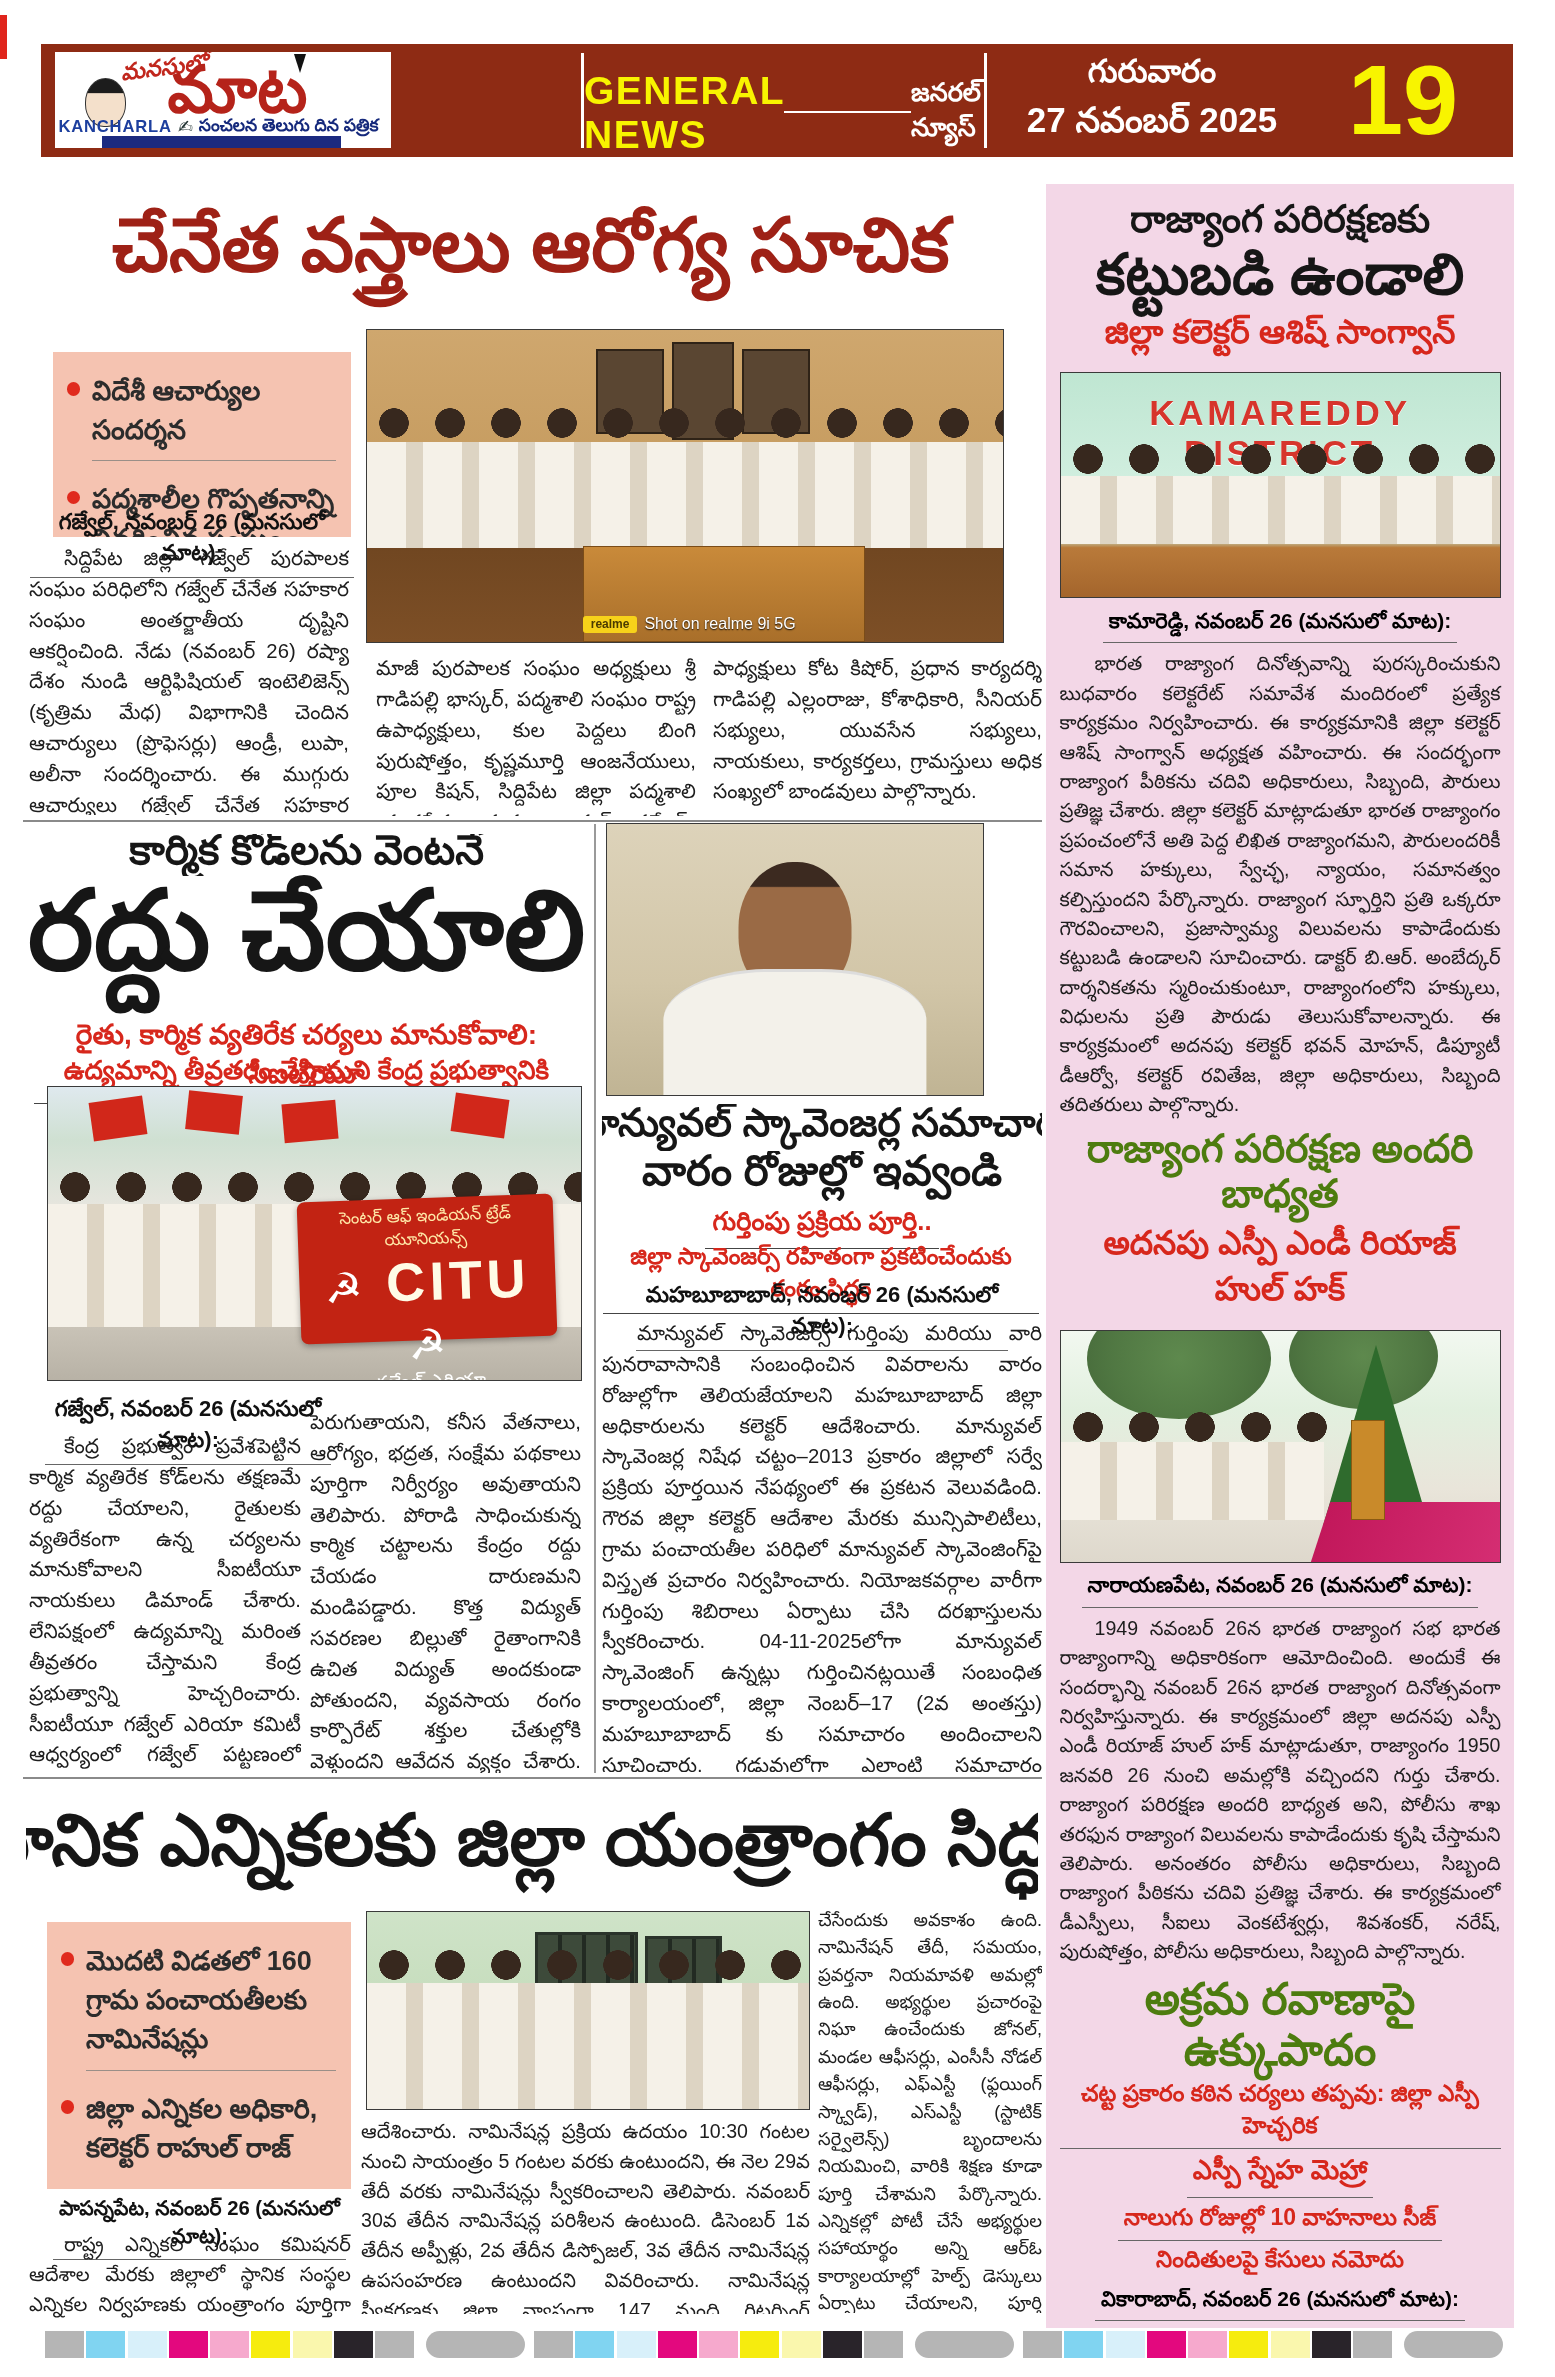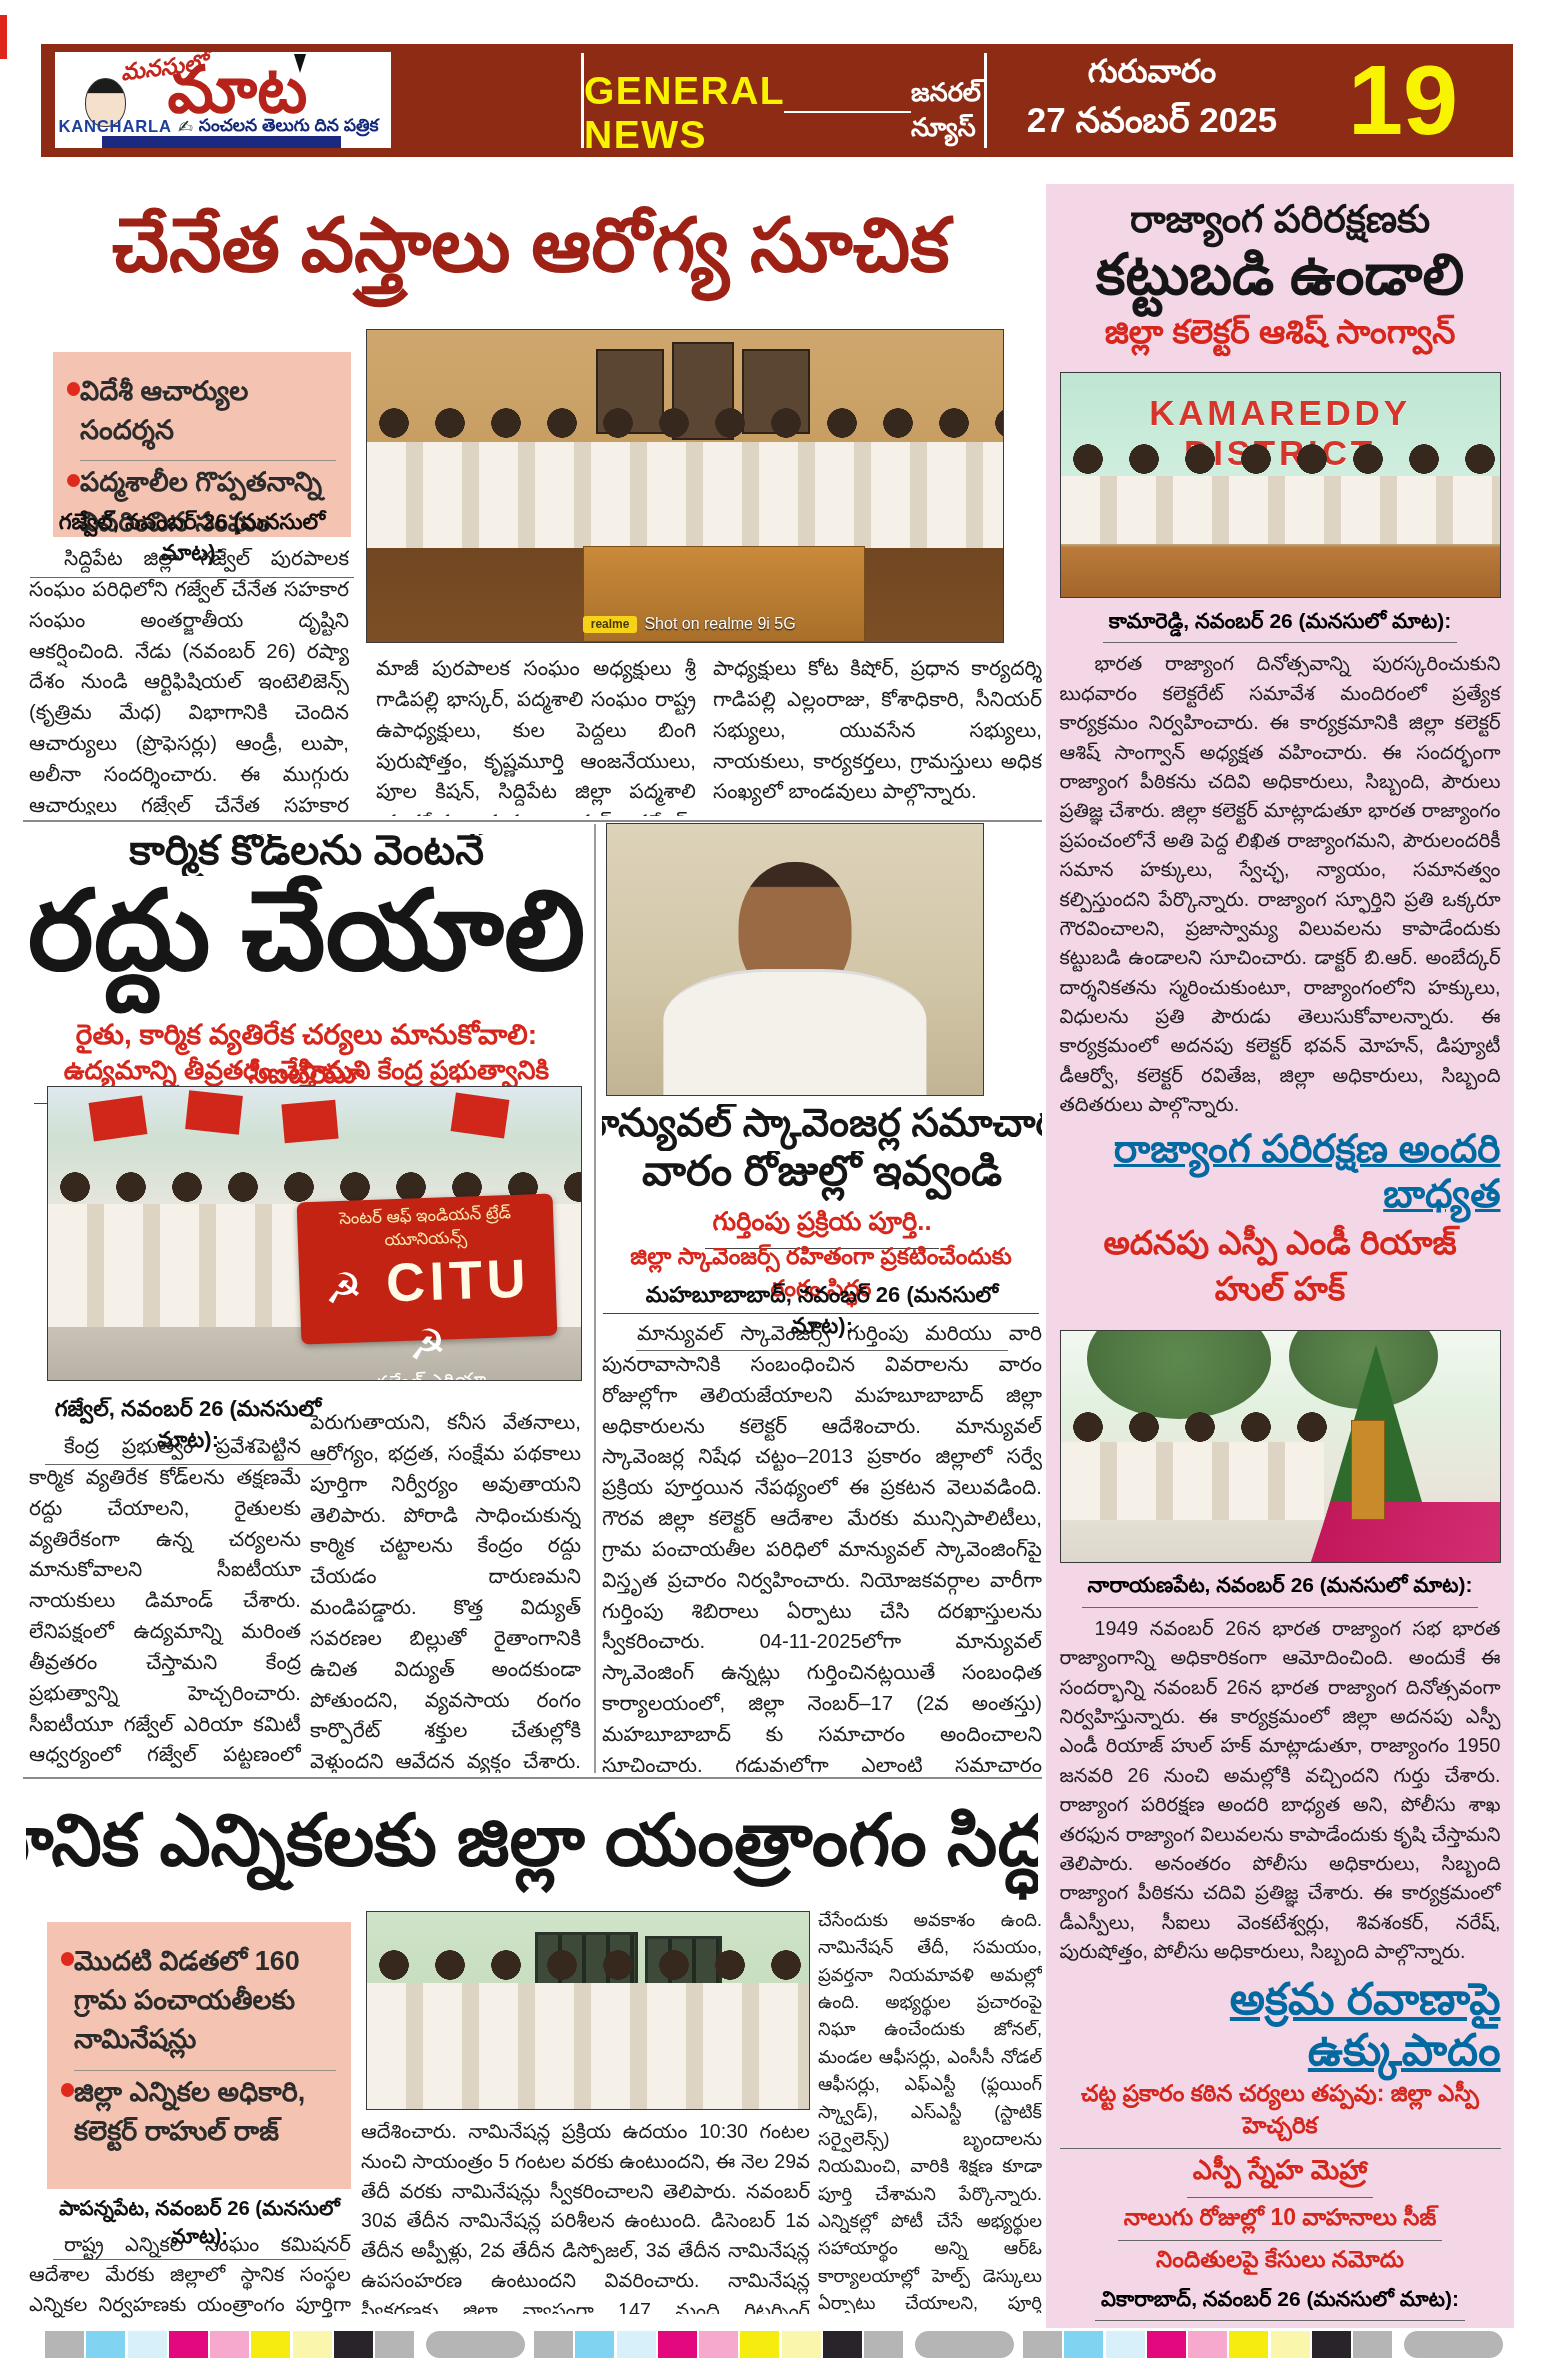--- a/index.html
+++ b/index.html
@@ -34,21 +34,21 @@
   .col{position:absolute;text-align:justify;font-size:20.3px;line-height:1.52;color:#1d1d1d;overflow:hidden;}
   .col p{margin:0 0 4.5px 0;}
   .ind{text-indent:35px;}
   .dateline{position:absolute;text-align:center;font-size:22px;font-weight:bold;color:#111;}
   .dateline span{display:inline-block;border-bottom:1.5px solid #666;padding:0 6px 6px;}
   .headline-red{position:absolute;display:flex;align-items:center;justify-content:center;color:#9e2116;font-weight:800;white-space:nowrap;overflow:hidden;}
   .headline-blk{position:absolute;display:flex;align-items:center;justify-content:center;color:#161616;font-weight:800;white-space:nowrap;overflow:hidden;}
   .subhead{position:absolute;text-align:center;color:#d7271c;font-weight:bold;}
   .subhead span{display:inline-block;border-bottom:1.5px solid #444;padding:0 7.5px 6px;}
   .bullets{position:absolute;background:#f5c3b1;padding:19.6px 15px 15px 13.5px;overflow:hidden;}
-  .bullet-item{display:flex;margin-bottom:2px;}
+  .bullet-item{display:flex;gap:12px;margin-bottom:19px;}
   .bullet-dot{flex:0 0 13.5px;width:13.5px;height:13.5px;border-radius:50%;background:#e02a1d;margin-top:10.5px;}
   .bullet-text{font-size:27px;line-height:1.45;font-weight:bold;color:#2c2c2c;border-bottom:1.5px solid #9a8f88;padding-bottom:10.5px;}
   .hrule{position:absolute;background:#8a8a8a;}
   .vrule{position:absolute;background:#9a9a9a;}
 
   
   .ph{border:1.5px solid #3a3a3a;overflow:hidden;background:#ccc;}
   .abs{position:absolute;}
   .rel{position:relative;}
   .heads{position:absolute;left:0;right:0;height:36px;background-image:radial-gradient(circle 15px at 27px 18px,#37281e 97%,transparent 100%);background-size:56px 36px;background-repeat:repeat-x;}
@@ -80,21 +80,21 @@
   .ph-sp{background:linear-gradient(180deg,#8a6b4a 0%,#7a5c3e 100%);float:right;width:160px;height:197px;margin:3px 0 6px 12px;position:relative;}
   .sp-flag{position:absolute;right:-15px;top:-7.5px;width:90px;height:150px;background:#1b3c8f;transform:rotate(14deg);}
   .sp-flag::after{content:"";position:absolute;left:13.5px;top:30px;width:45px;height:45px;border-radius:50%;background:#e8b33a;}
   .sp-head{position:absolute;left:44%;top:18%;transform:translateX(-50%);width:57px;height:69px;border-radius:48%;background:#b98a64;}
   .sp-cap{position:absolute;left:44%;top:10%;transform:translateX(-50%);width:72px;height:30px;border-radius:50% 50% 20% 20%;background:#cbb98e;border-bottom:6px solid #d1352a;}
 
   
   .right-col{position:absolute;left:1046px;top:184px;width:468px;height:2144px;background:#f3d7e7;padding:13.5px 13.5px 0;box-sizing:border-box;overflow:hidden;}
   .r-kicker{text-align:center;font-size:38px;font-weight:800;color:#161616;line-height:1.15;}
   .r-headline-xl{text-align:center;font-size:57px;font-weight:800;color:#161616;line-height:1.1;margin-top:1.5px;}
-  .r-headline{text-align:right;font-size:39px;font-weight:800;color:#0369a1;line-height:1.15;margin-top:7.5px;text-decoration:underline;}
+  .r-headline{text-align:center;font-size:39px;font-weight:800;color:#4d7c0f;line-height:1.15;margin-top:7.5px;}
   .r-sub{text-align:center;color:#d7271c;font-weight:bold;font-size:33px;margin:7.5px 0 9px;}
   .r-sub span{display:inline-block;border-bottom:1.5px solid #666;padding:0 6px 4.5px;}
   .r-dateline{text-align:center;font-size:21px;font-weight:bold;margin:10.5px 0 6px;}
   .r-dateline span{display:inline-block;border-bottom:1.5px solid #666;padding:0 6px 4.5px;}
   .r-body{text-align:justify;font-size:19.6px;line-height:1.5;color:#1d1d1d;}
   .r-body p{margin:0 0 4.5px;}
   .r-photo{position:relative;width:100%;box-sizing:border-box;}
 
   
   .color-bar{position:absolute;left:45px;top:2331px;width:1467px;height:27px;display:flex;align-items:stretch;}

